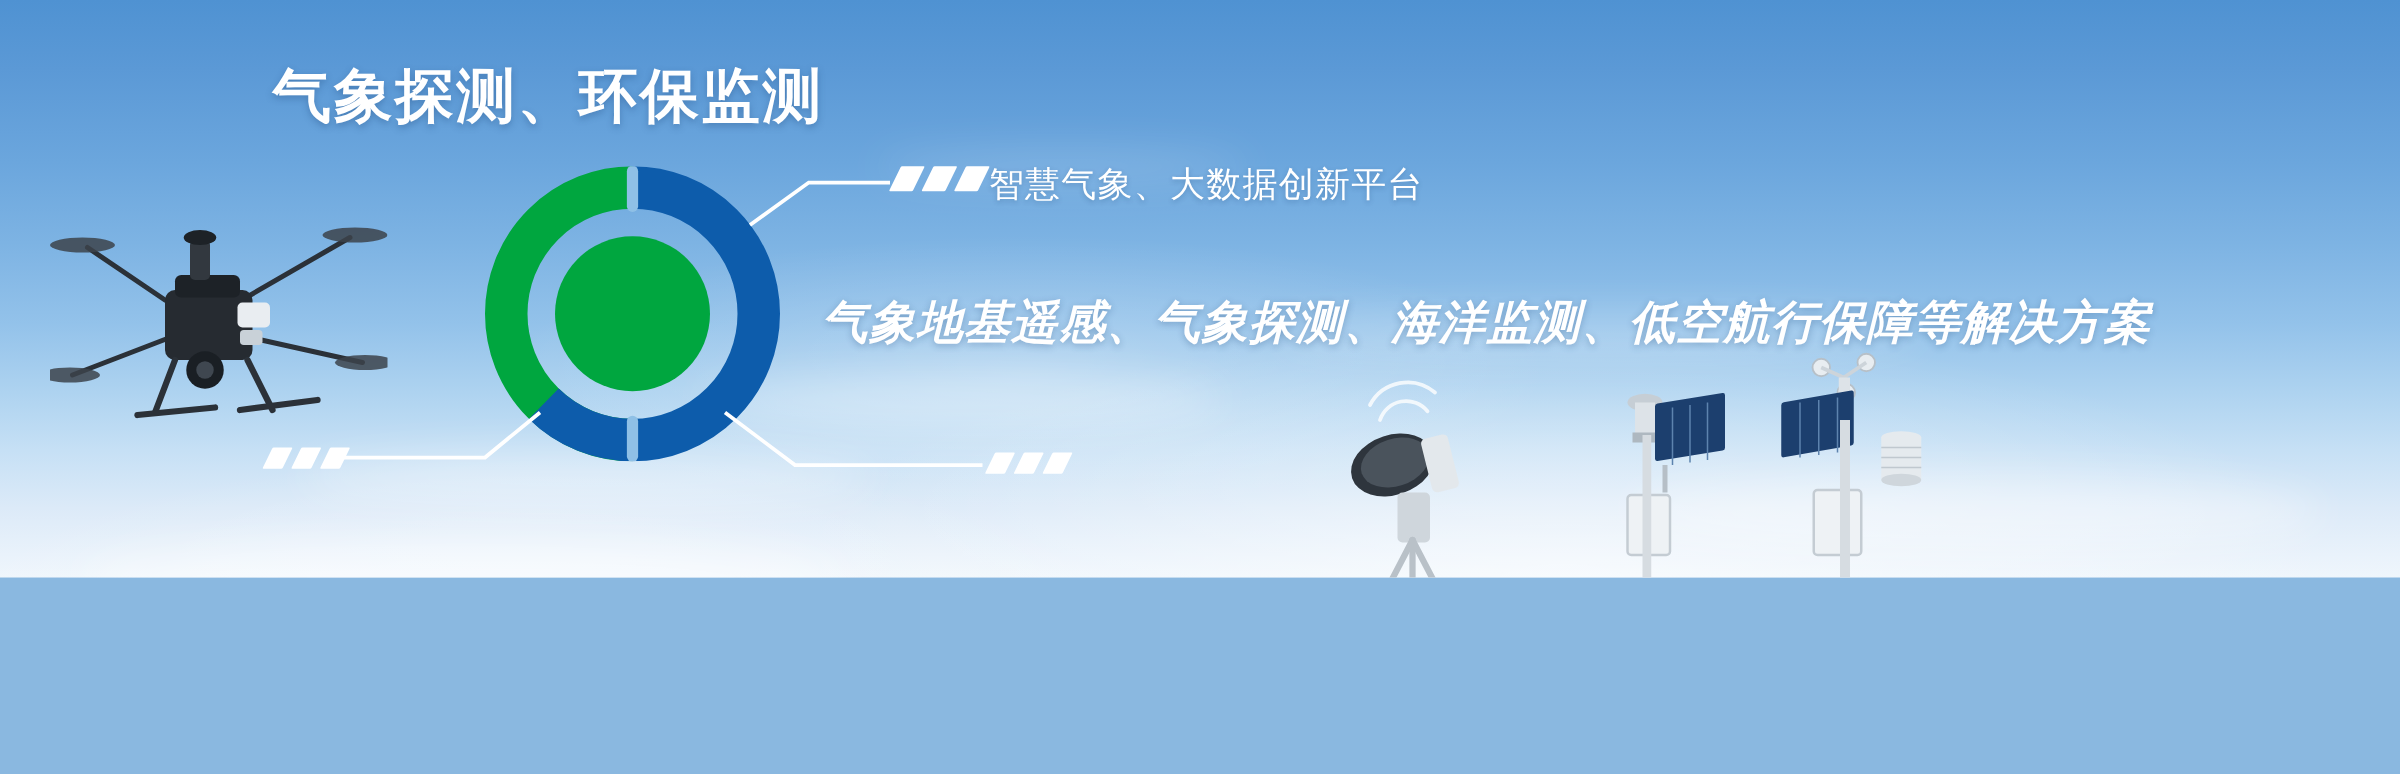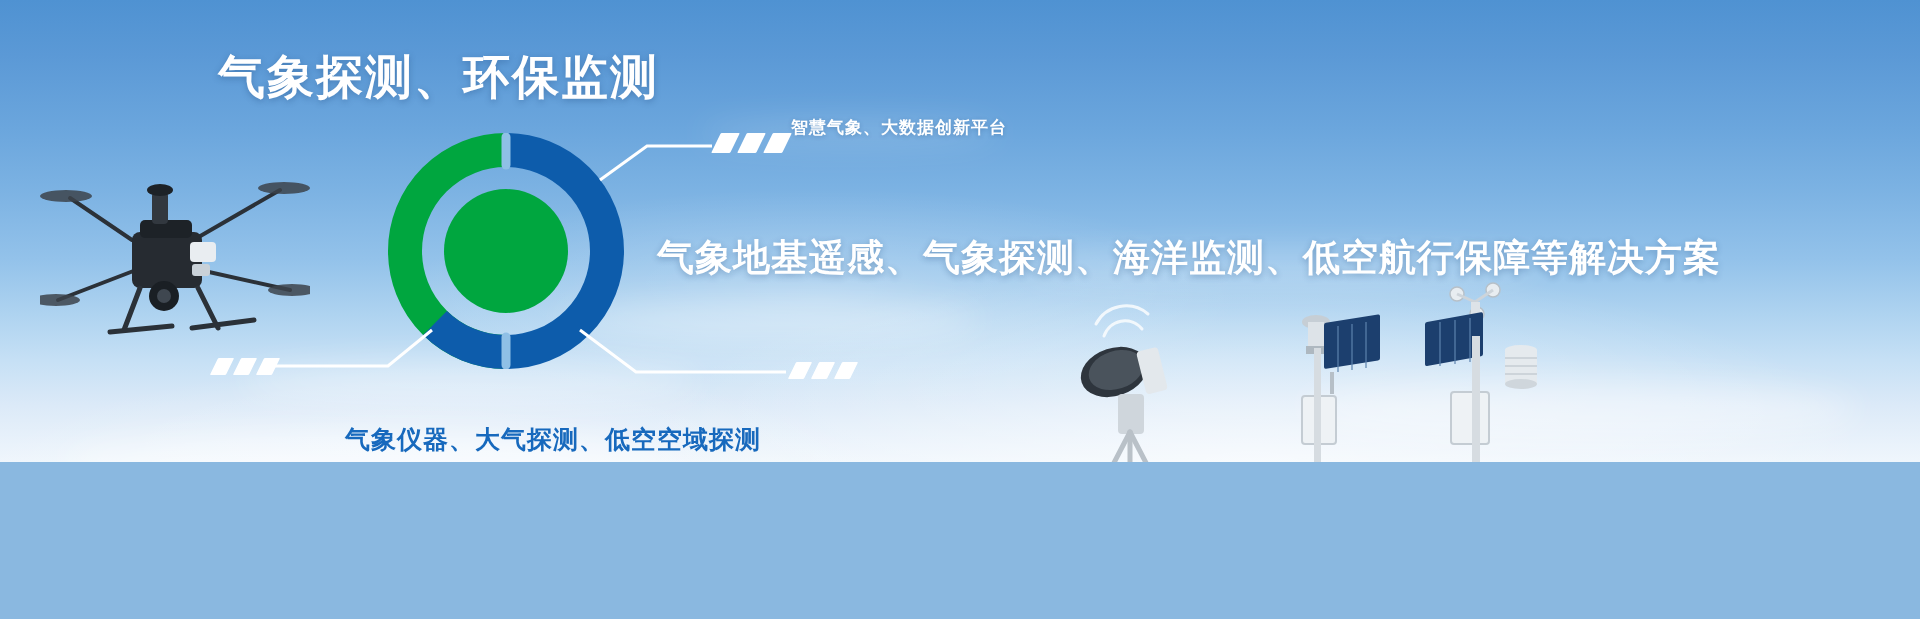--- a/index.html
+++ b/index.html
@@ -53,28 +53,28 @@
   .connectors{position:absolute;left:0;top:0;width:1920px;height:619px;pointer-events:none;}
 
   
   .slashes{position:absolute;display:flex;gap:7px;}
   .slashes i{display:block;width:19px;height:20px;background:#ffffff;
              transform:skewX(-26deg);border-radius:1px;}
   .slashes.sm i{width:16px;height:17px;}
 
   
   .callout-1{
-    position:absolute;left:791px;top:116px;
-    font-size:17px;font-weight:bold;color:#ffffff;letter-spacing:1px;
+    position:absolute;left:791px;top:129px;
+    font-size:28px;font-weight:normal;color:#ffffff;letter-spacing:1px;
     text-shadow:0 1px 4px rgba(30,70,120,0.30);white-space:nowrap;
   }
   .headline{
     position:absolute;left:657px;top:233px;
     font-size:37px;font-weight:bold;color:#ffffff;letter-spacing:1px;
-    text-shadow:0 2px 6px rgba(30,70,120,0.32);white-space:nowrap;
+    text-shadow:0 2px 6px rgba(30,70,120,0.32);white-space:nowrap;font-style:italic;
   }
   .callout-3{
     position:absolute;left:345px;top:423px;
     font-size:25px;font-weight:bold;color:#1769bd;letter-spacing:1px;
     white-space:nowrap;
   }
 
   
   .photo{position:absolute;}
   .drone{left:40px;top:150px;width:270px;height:200px;}
@@ -186,21 +186,20 @@
       <i></i>
       <i></i>
   </div>
 
   <div class="title">气象探测、环保监测</div>
 
   <div class="callout-1">智慧气象、大数据创新平台</div>
 
   <div class="headline">气象地基遥感、气象探测、海洋监测、低空航行保障等解决方案</div>
 
-  <div class="callout-3">气象仪器、大气探测、低空空域探测</div>
 
 
   <div class="photo dev-dish">
     <svg width="120" height="190" viewBox="0 0 120 190">
       <g fill="none" stroke="#ffffff" stroke-width="3" opacity="0.8" stroke-linecap="round">
         <path d="M26 24 A34 34 0 0 1 78 14"></path>
         <path d="M34 36 A22 22 0 0 1 72 29"></path>
       </g>
       <ellipse cx="44" cy="72" rx="34" ry="24" fill="#2e353d" transform="rotate(-18 44 72)"></ellipse>
       <ellipse cx="46" cy="70" rx="28" ry="19" fill="#4a535c" transform="rotate(-18 46 70)"></ellipse>

